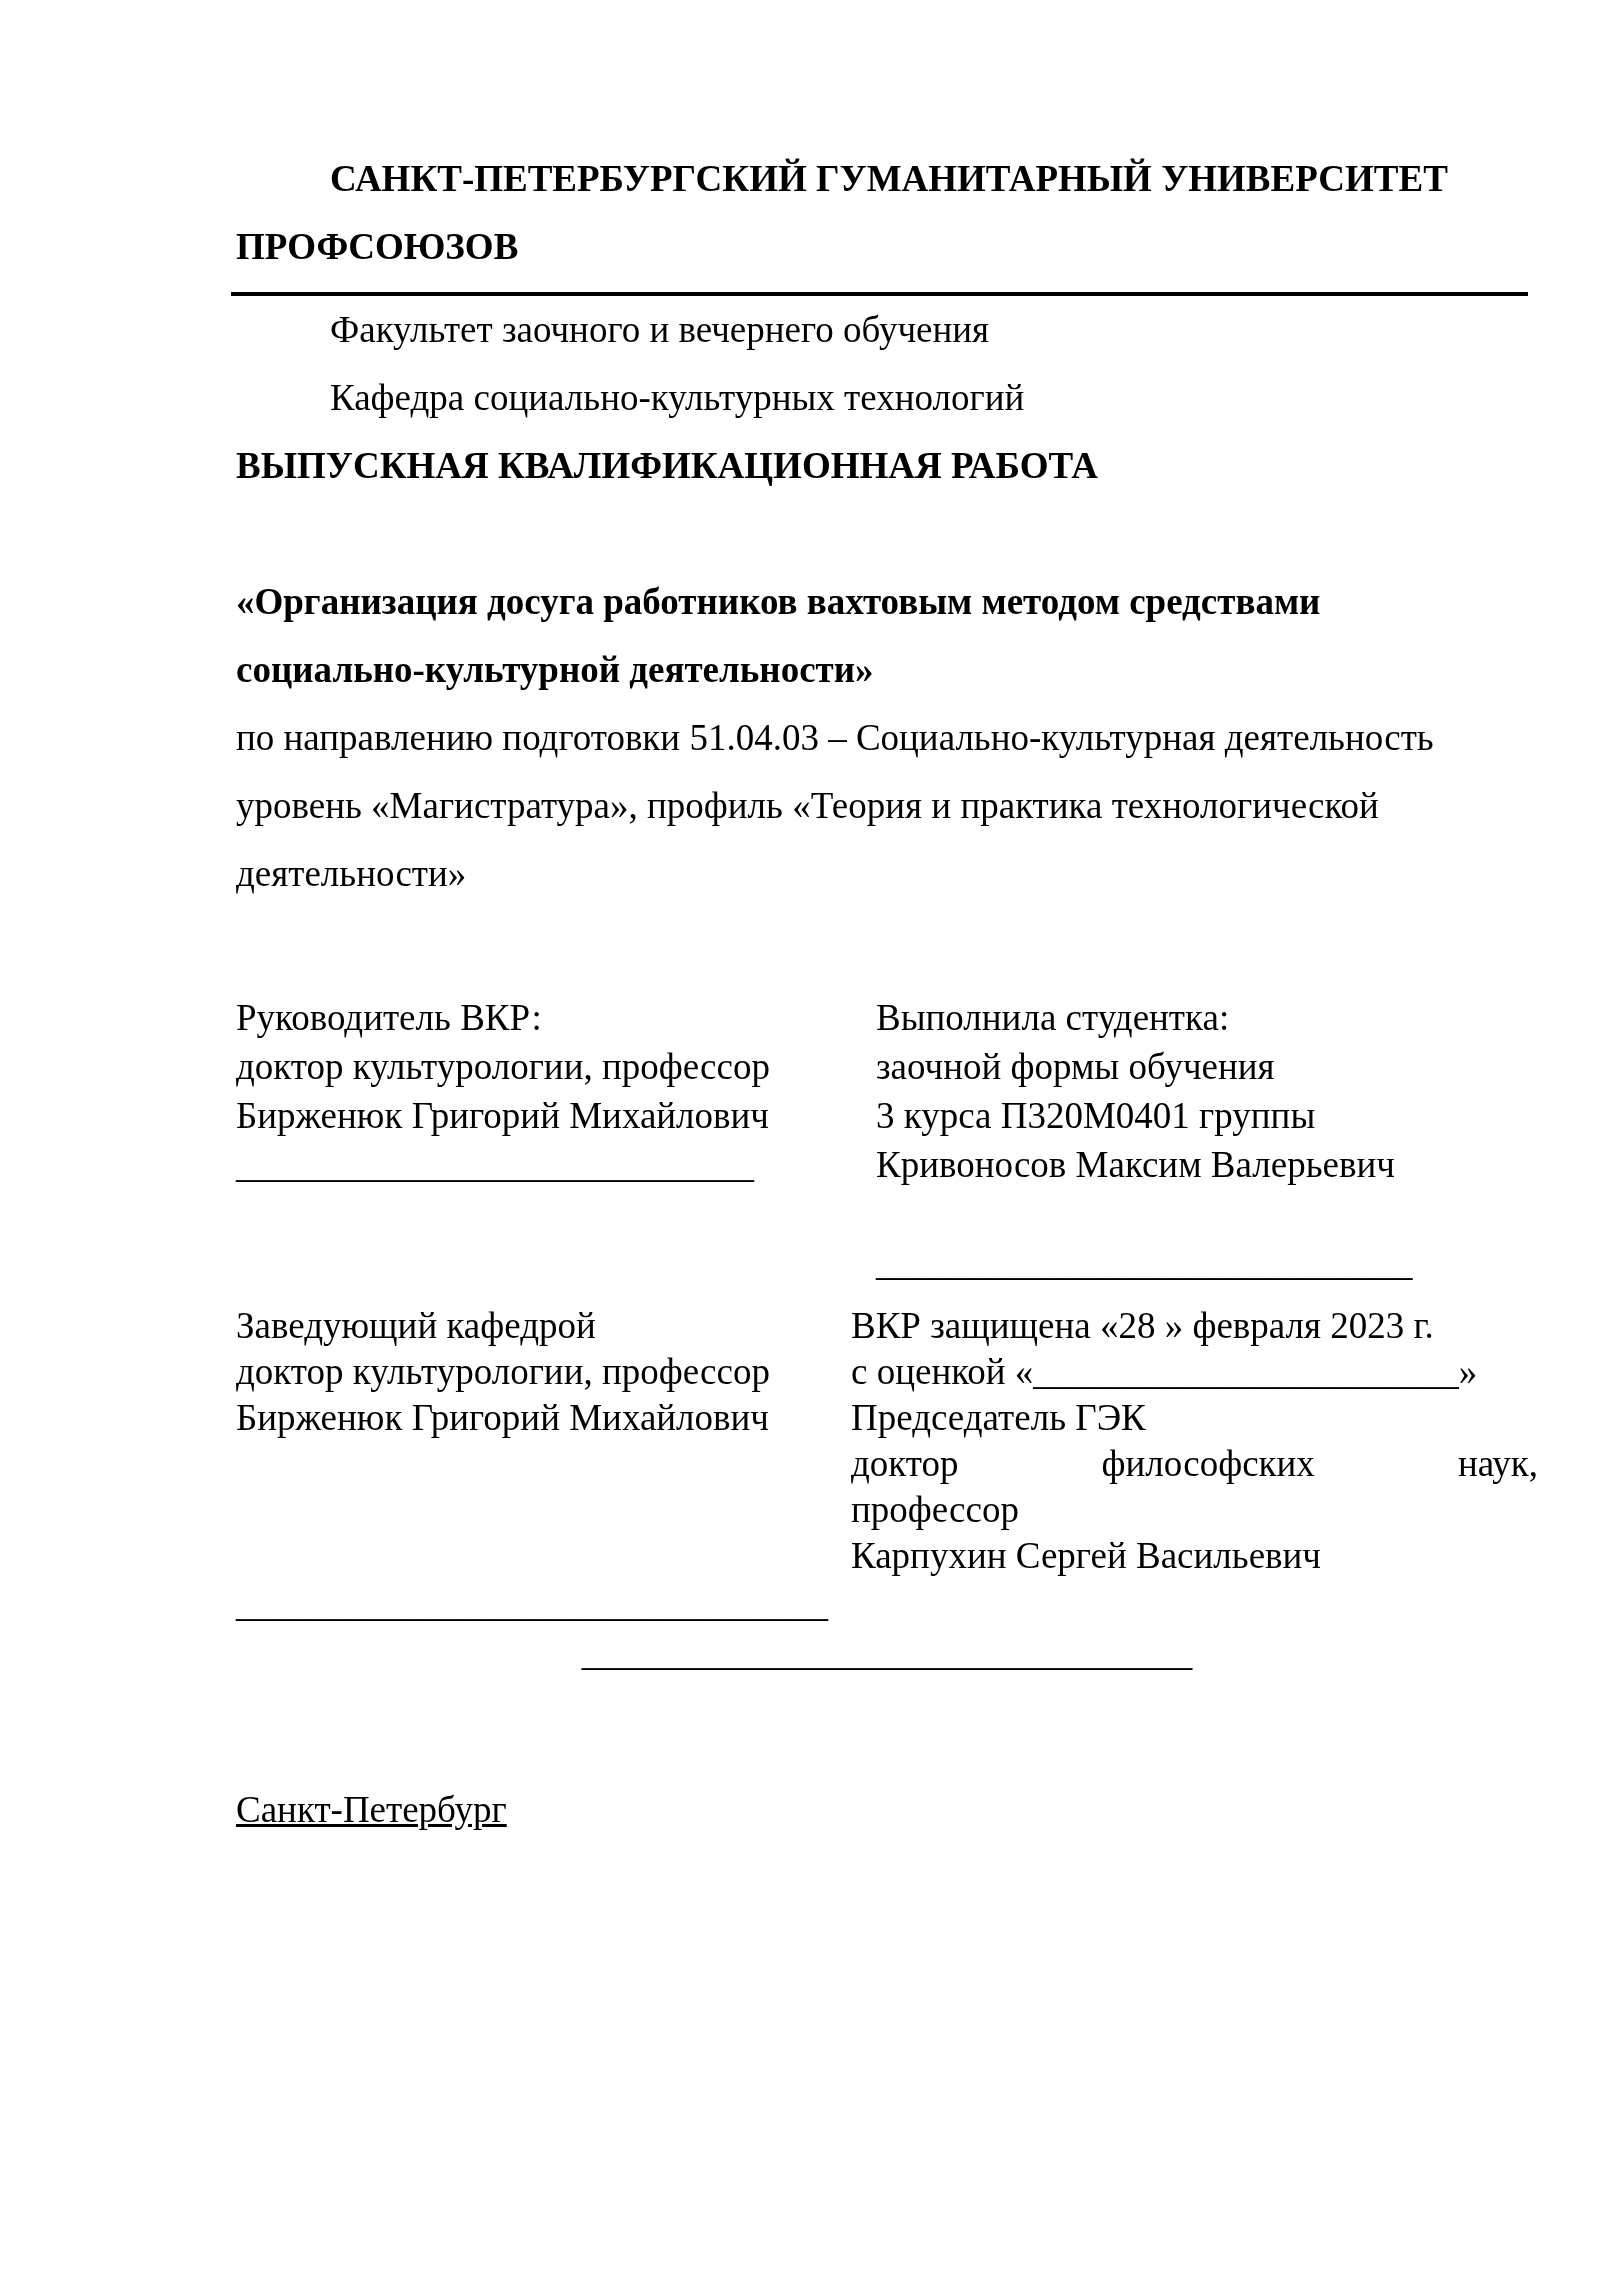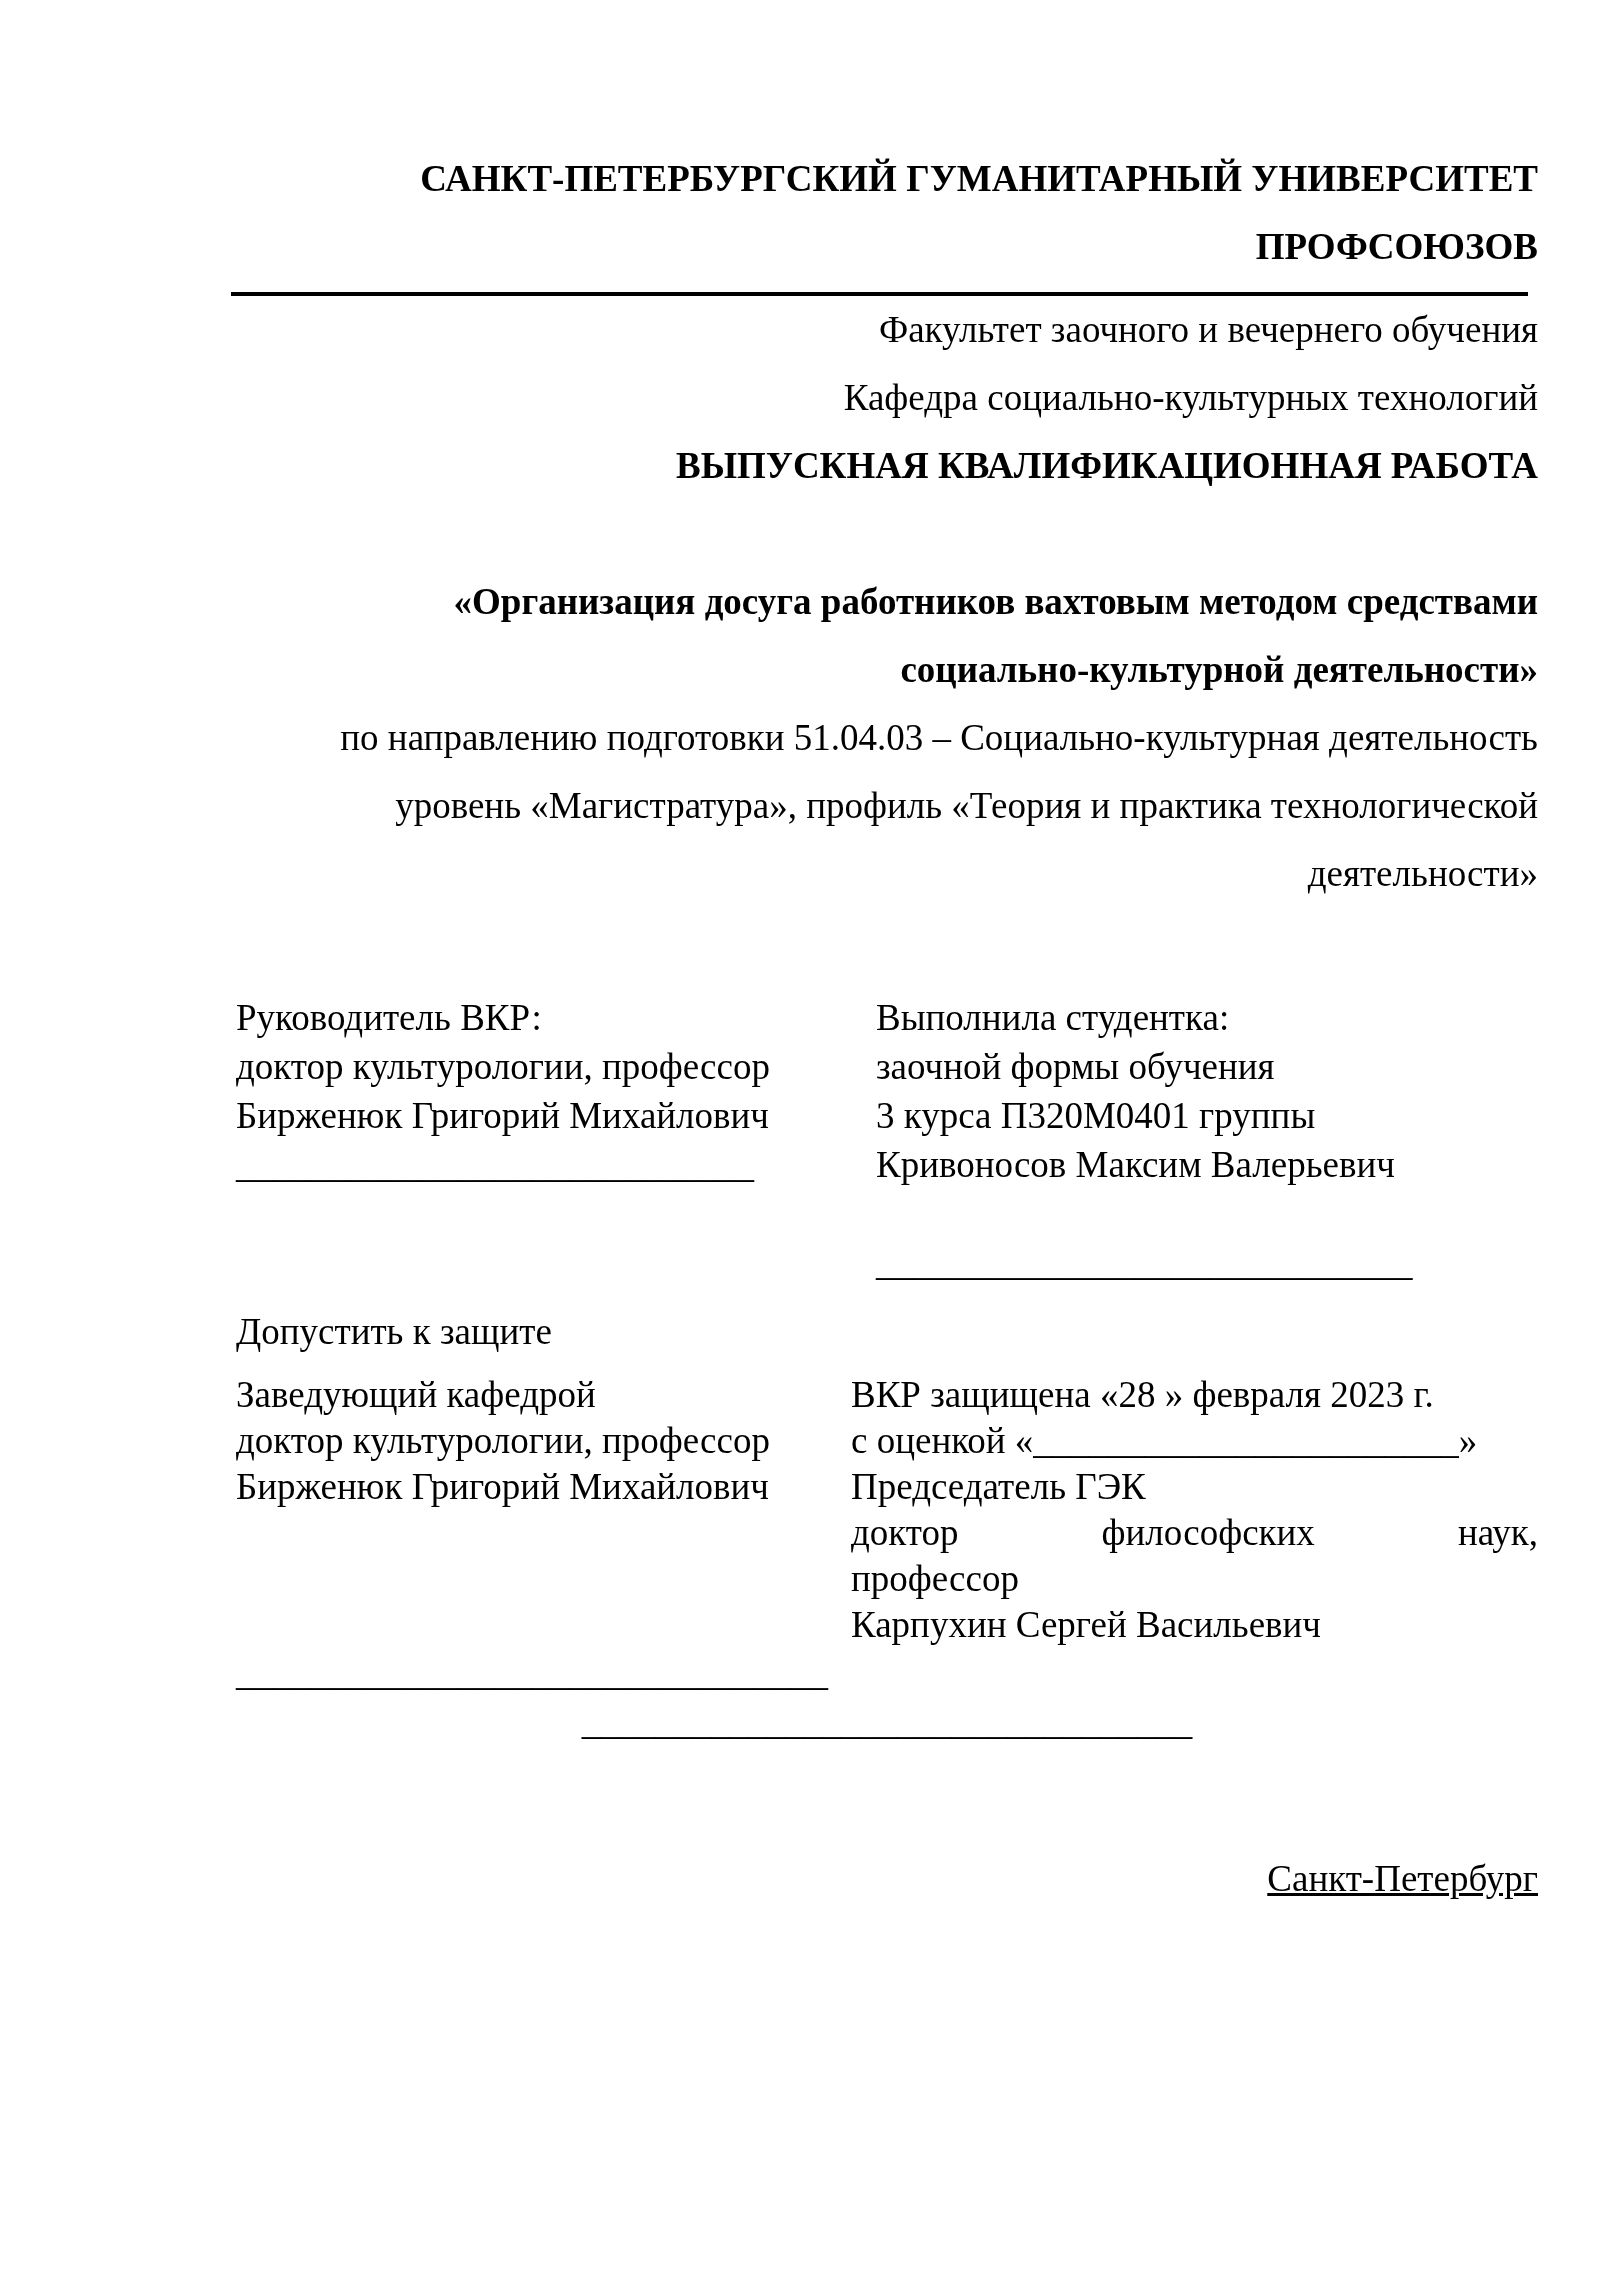--- a/index.html
+++ b/index.html
@@ -6,21 +6,21 @@
   .page{
     position:relative;
     width:1623px;height:2295px;
     background:#ffffff;color:#000000;
     font-family:"Liberation Serif","DejaVu Serif",serif;
     font-size:37px;
     overflow:hidden;
   }
   .content{padding:145px 85px 0 236px;}
   p{margin:0;}
-  .c{text-align:right;line-height:68px;white-space:nowrap;}
+  .c{text-align:left;line-height:68px;white-space:nowrap;}
   .bold{font-weight:bold;}
   .indent{padding-left:94px;}    
   .divider{height:3.9px;background:#000000;margin:11px 10.2px 0 -4.7px;}
   .mt-blank{margin-top:68px;}
   .cols{display:flex;}
   .cols p{white-space:nowrap;}
   .block1{margin-top:85px;line-height:49px;}
   .block1 .col-l{width:640px;flex:none;}
   .block1 .col-r{flex:1;min-width:0;}
   .sig-gap{margin-top:49px;}
@@ -65,21 +65,20 @@
       </div>
       <div class="col-r">
         <p>Выполнила студентка:</p>
         <p>заочной формы обучения</p>
         <p>3 курса П320М0401 группы</p>
         <p>Кривоносов Максим Валерьевич</p>
         <p class="sig sig-gap">_____________________________</p>
       </div>
     </div>
 
-    <p class="admit">Допустить к защите</p>
 
     <div class="cols block2">
       <div class="col-l">
         <p>Заведующий кафедрой</p>
         <p>доктор культурологии, профессор</p>
         <p>Бирженюк Григорий Михайлович</p>
       </div>
       <div class="col-r">
         <p>ВКР защищена «28 » февраля 2023 г.</p>
         <p style="white-space:nowrap;">

